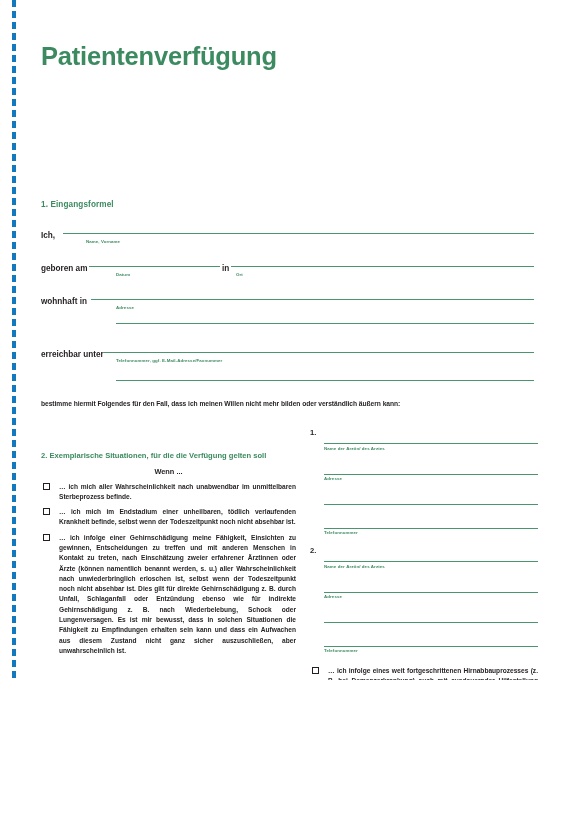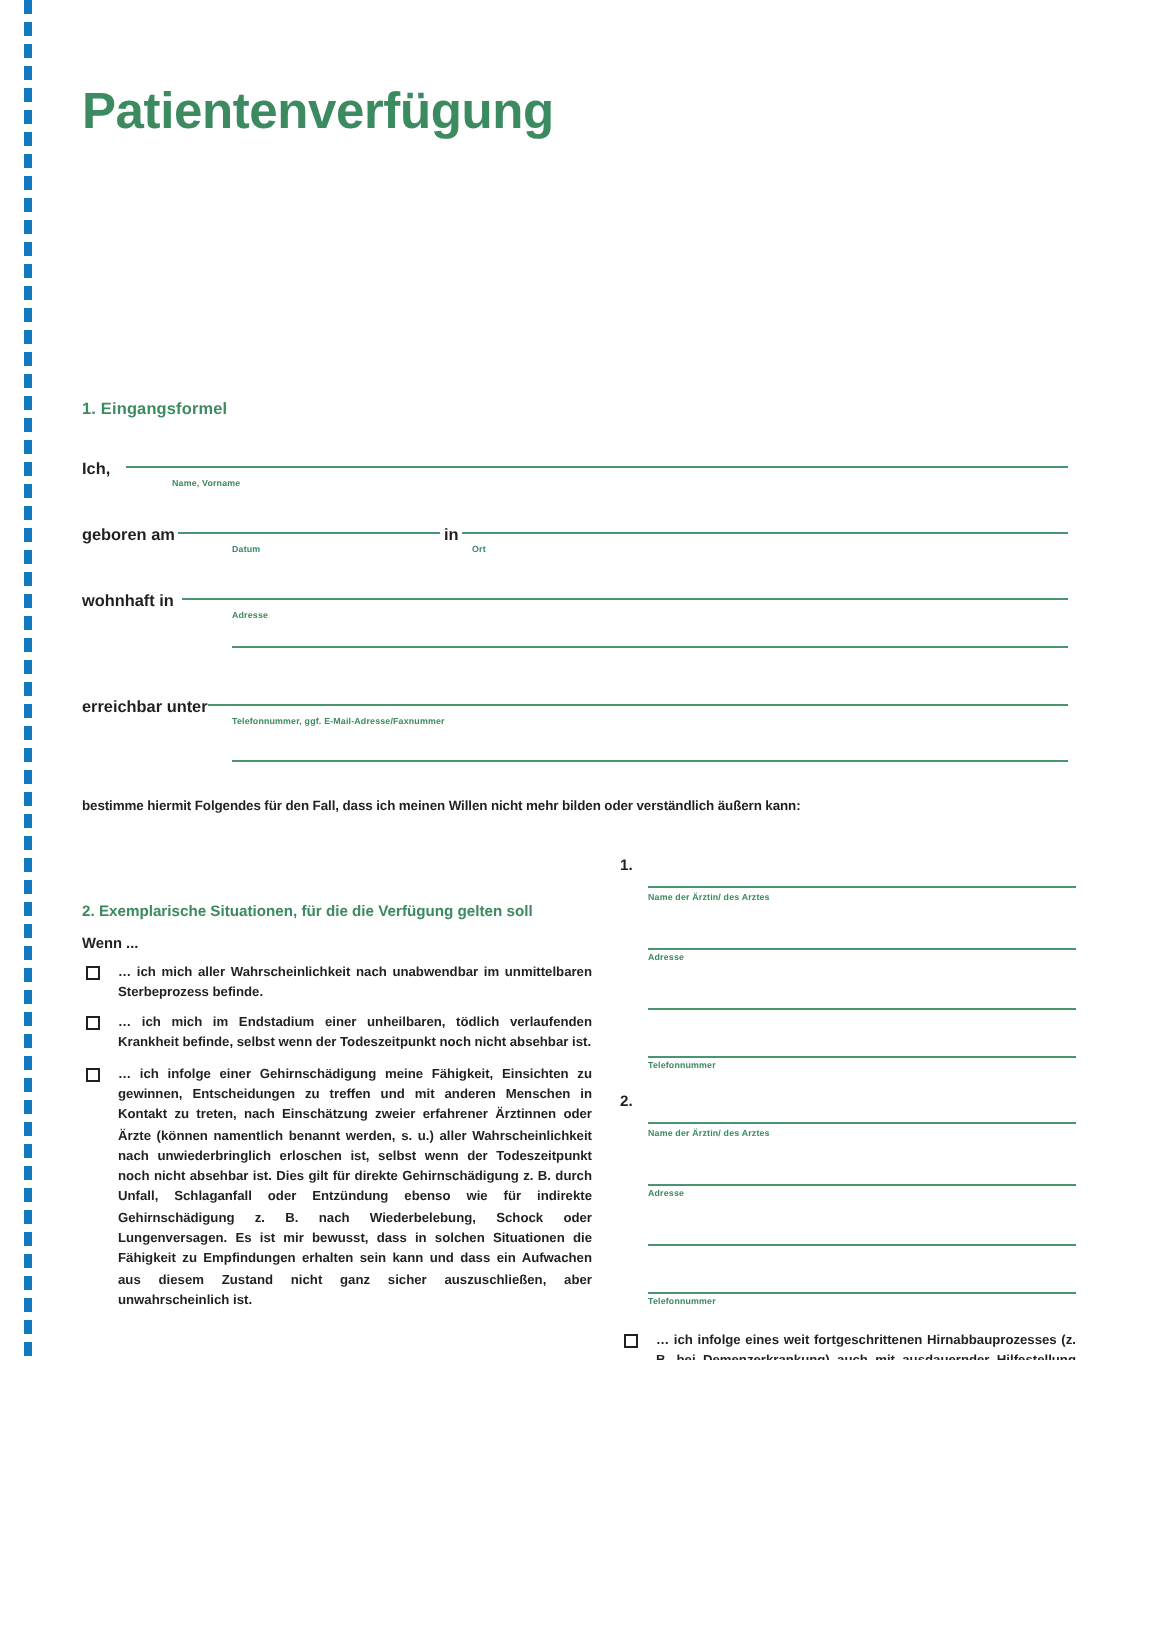--- a/index.html
+++ b/index.html
@@ -115,20 +115,21 @@
     color: #3c8a60;
     line-height: 11.5px;
     margin: 0 0 4px 0;
   }
   .sec2-subheading {
     font-size: 7.4px;
     font-weight: bold;
     color: #231f20;
     line-height: 11px;
     margin: 0 0 5px 0;
+    text-align: center;
   }
   .right-heading {
     font-size: 7.4px;
     font-weight: bold;
     color: #231f20;
     line-height: 11.5px;
     margin: 0 0 14px 0;
   }
 
   .check-item {

